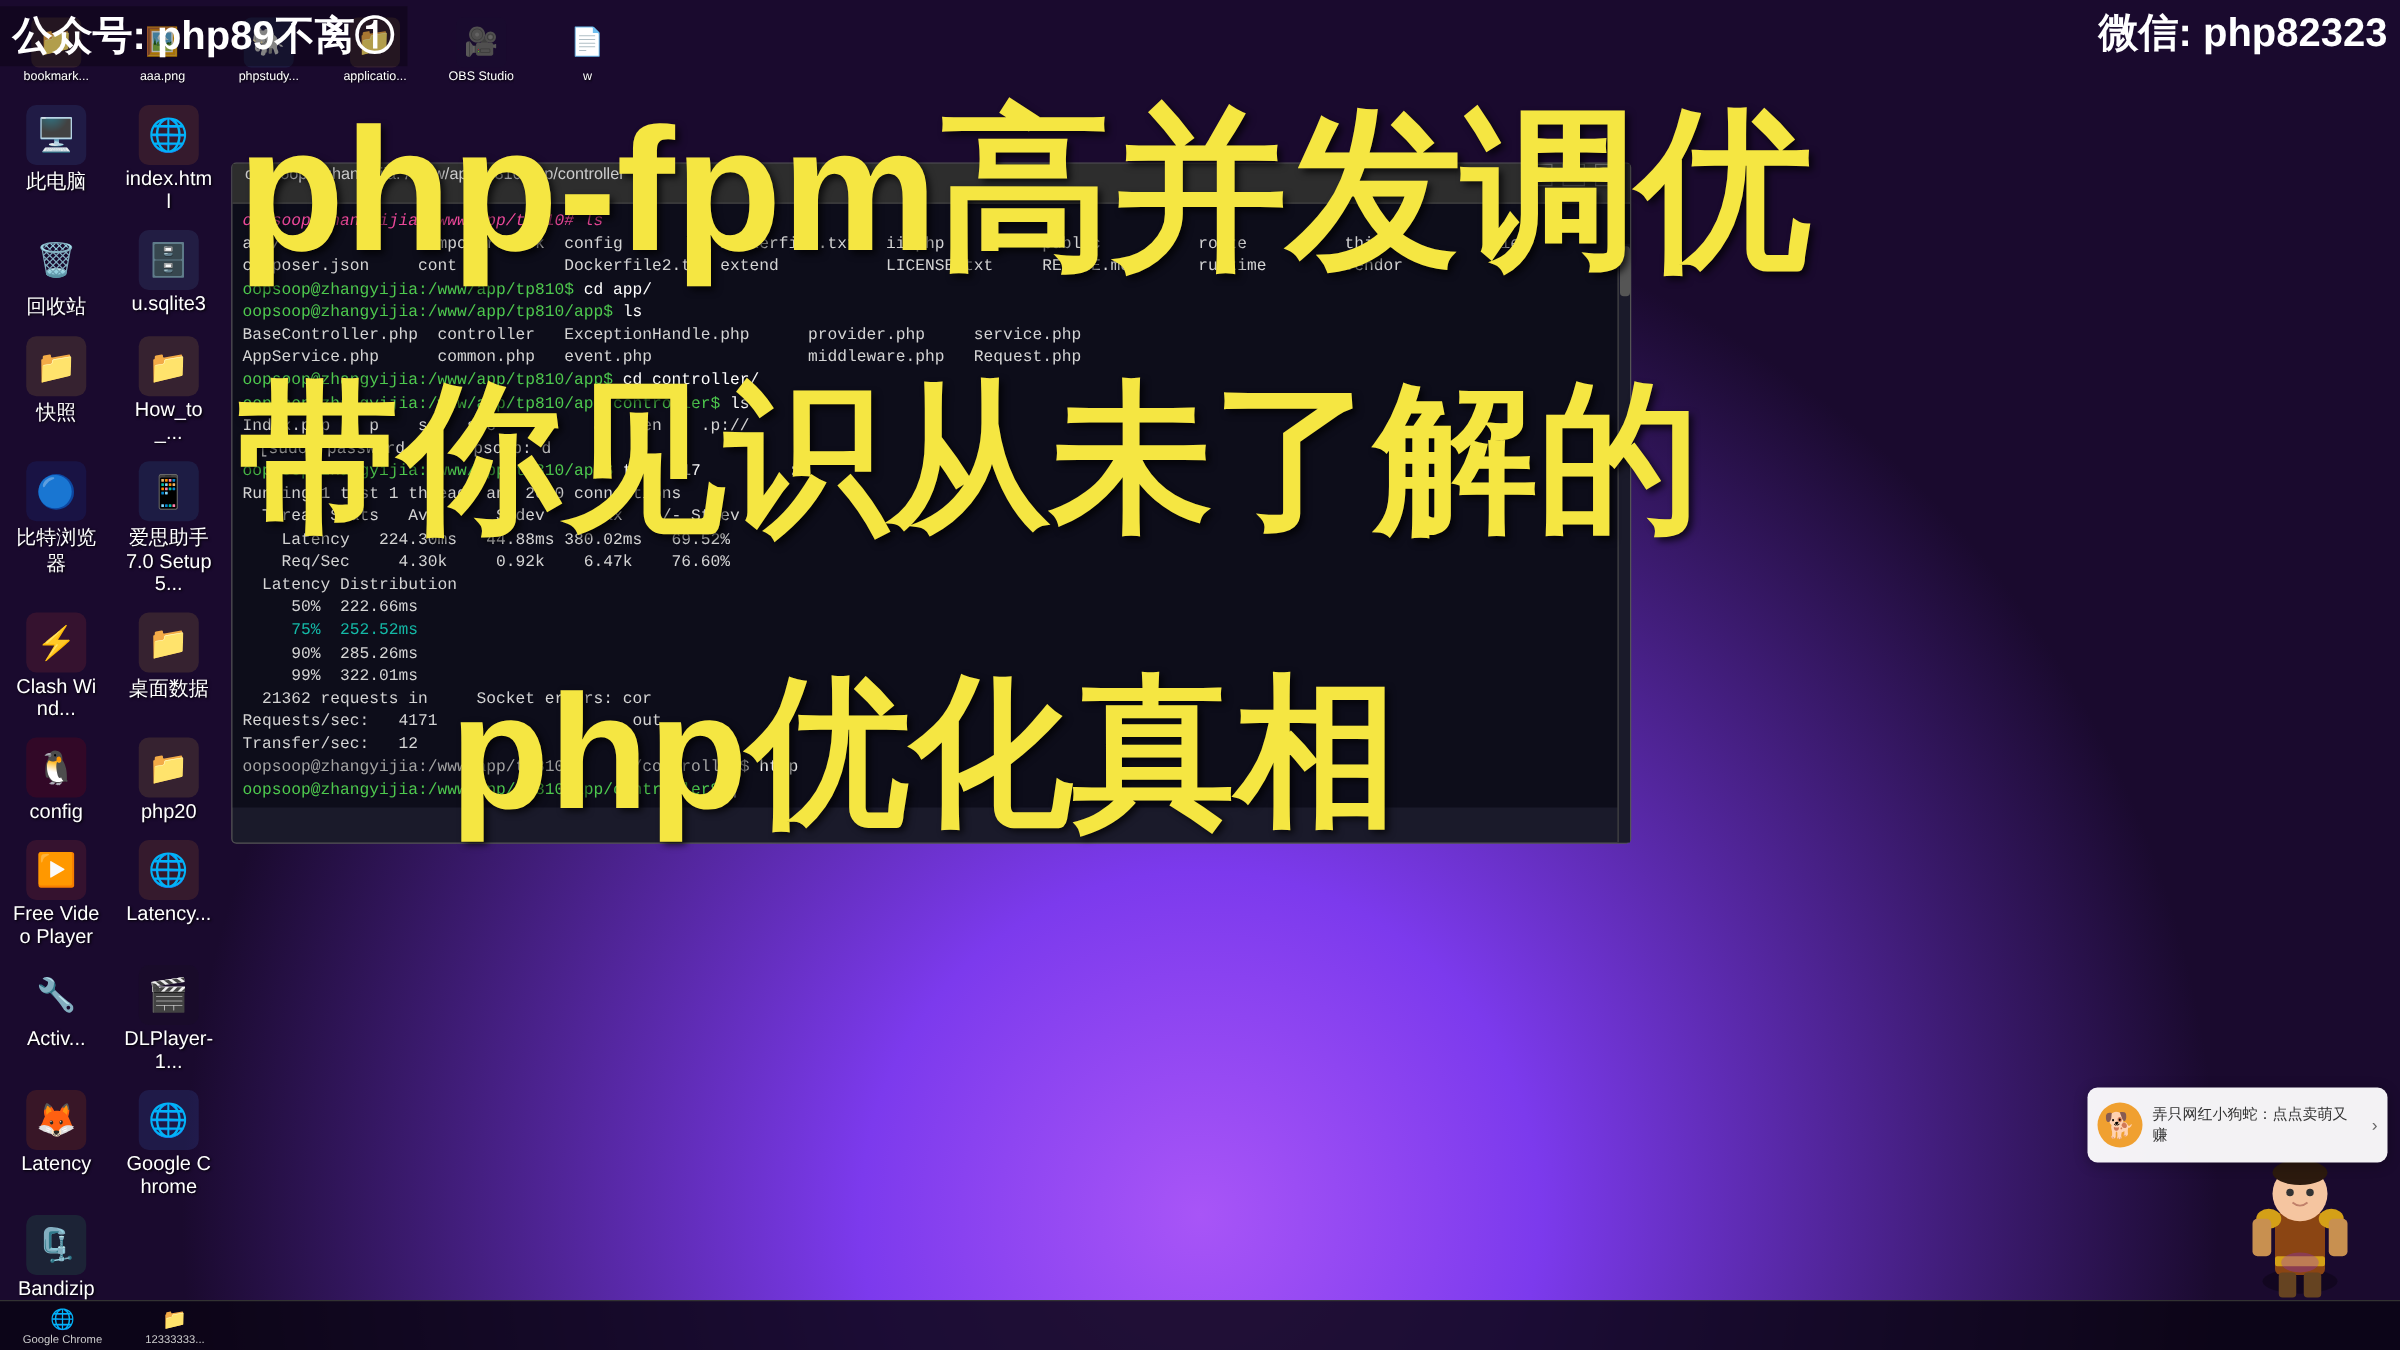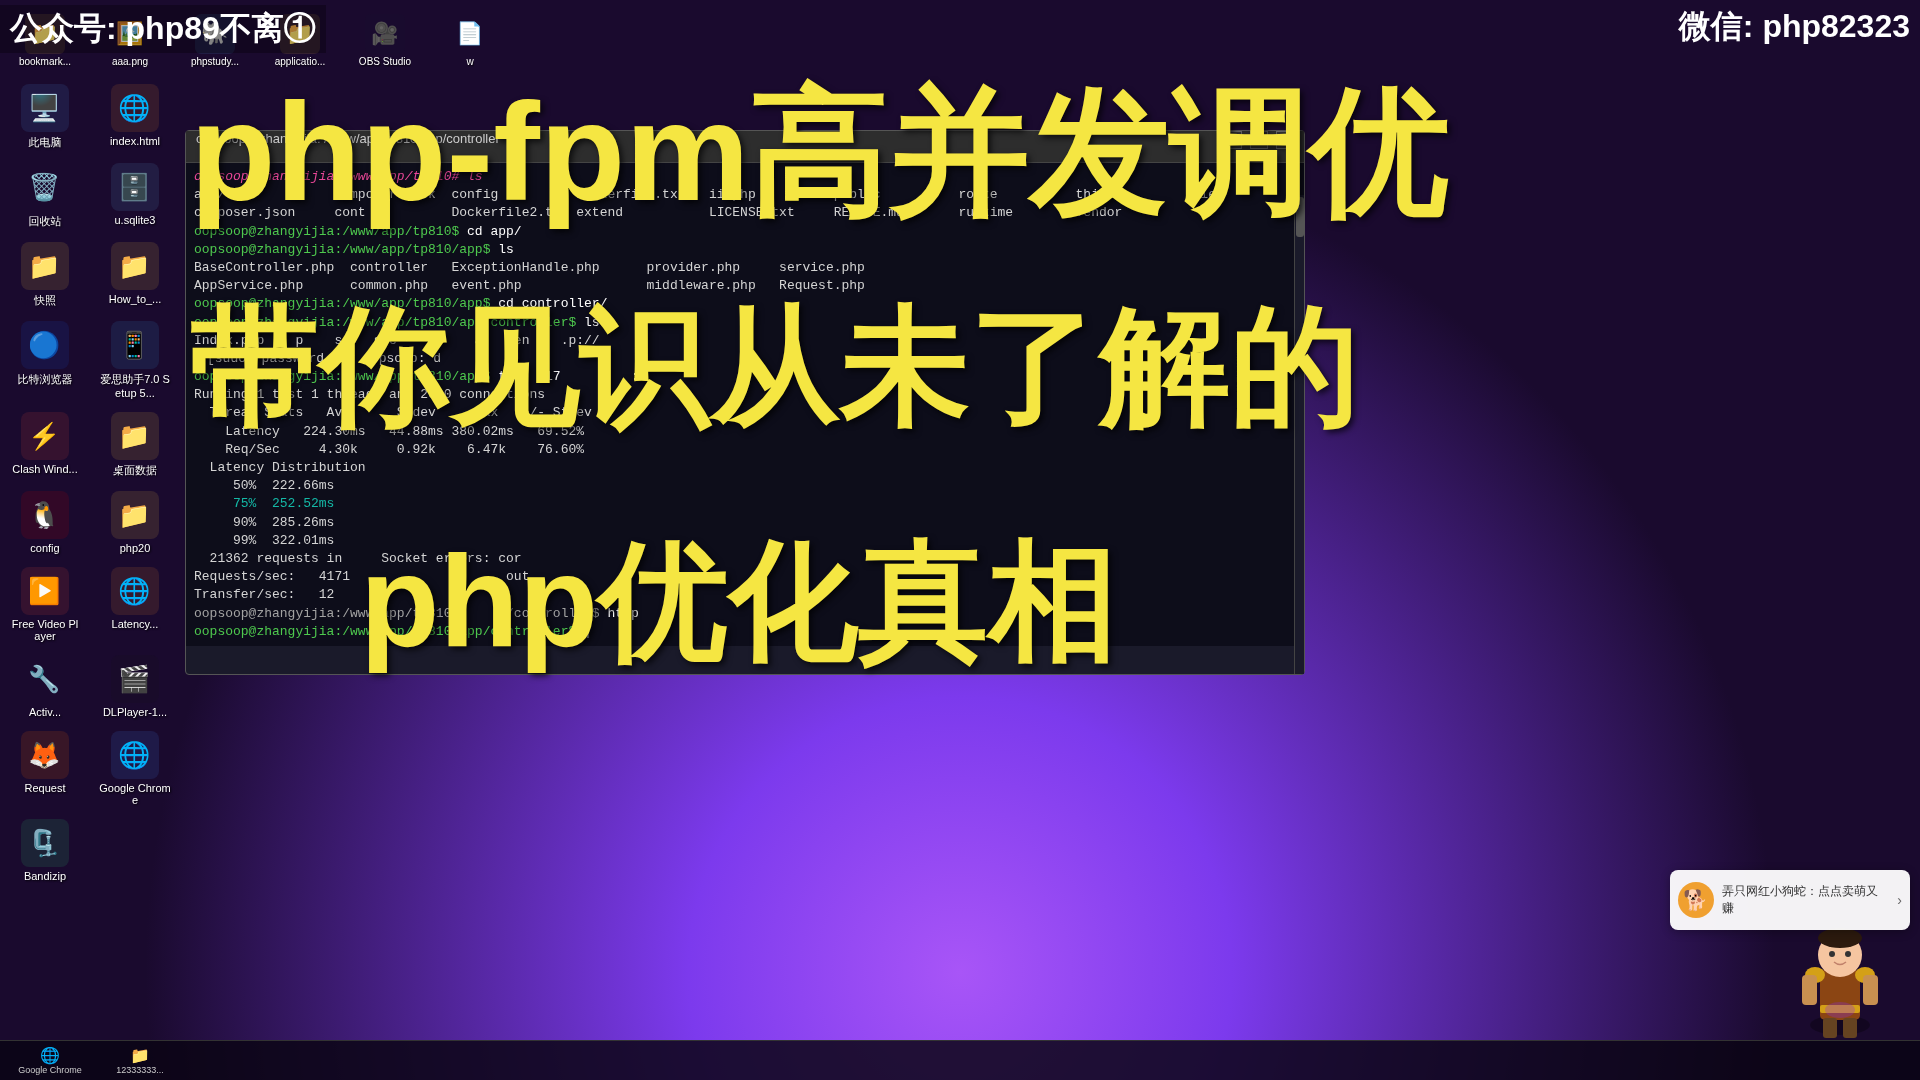--- a/index.html
+++ b/index.html
@@ -51,21 +51,21 @@
       height: 48px;
       border-radius: 8px;
       display: flex;
       align-items: center;
       justify-content: center;
       font-size: 24px;
       margin-bottom: 3px;
     }
 
     .icon-label {
-      font-size: 11px;
+      font-size: 16px;
       color: #fff;
       text-align: center;
       text-shadow: 1px 1px 2px #000;
       word-break: break-all;
       max-width: 76px;
     }
 
     
     .top-icons-row {
       position: absolute;
@@ -478,21 +478,21 @@
     <div class="icon-item">
     <div class="icon-box" style="background:#1a1a1a22;">
       <span style="font-size:26px;">🎬</span>
     </div>
     <span class="icon-label">DLPlayer-1...</span>
   </div>
     <div class="icon-item">
     <div class="icon-box" style="background:#ff660022;">
       <span style="font-size:26px;">🦊</span>
     </div>
-    <span class="icon-label">Request</span>
+    <span class="icon-label">Latency</span>
   </div>
     <div class="icon-item">
     <div class="icon-box" style="background:#4285f422;">
       <span style="font-size:26px;">🌐</span>
     </div>
     <span class="icon-label">Google Chrome</span>
   </div>
     <div class="icon-item">
     <div class="icon-box" style="background:#2ecc7122;">
       <span style="font-size:26px;">🗜️</span>

